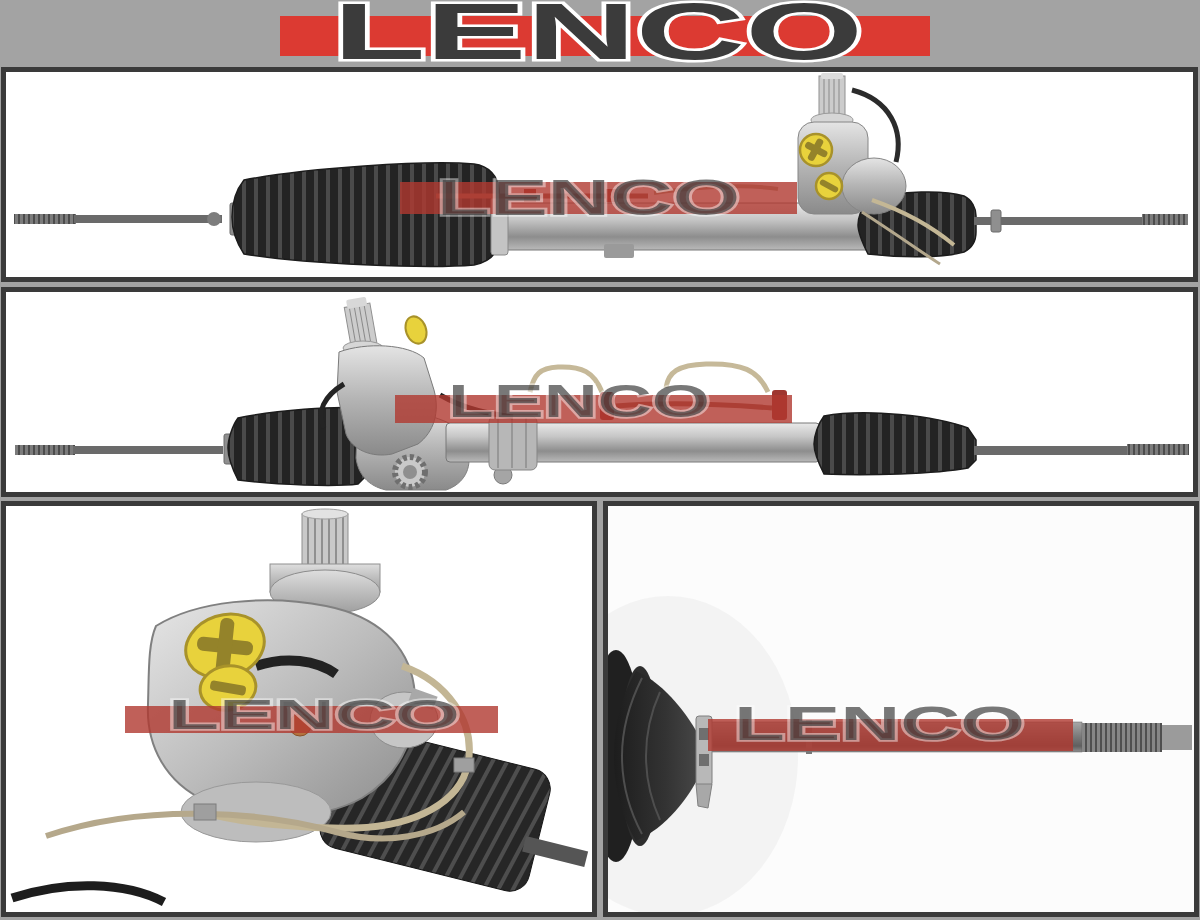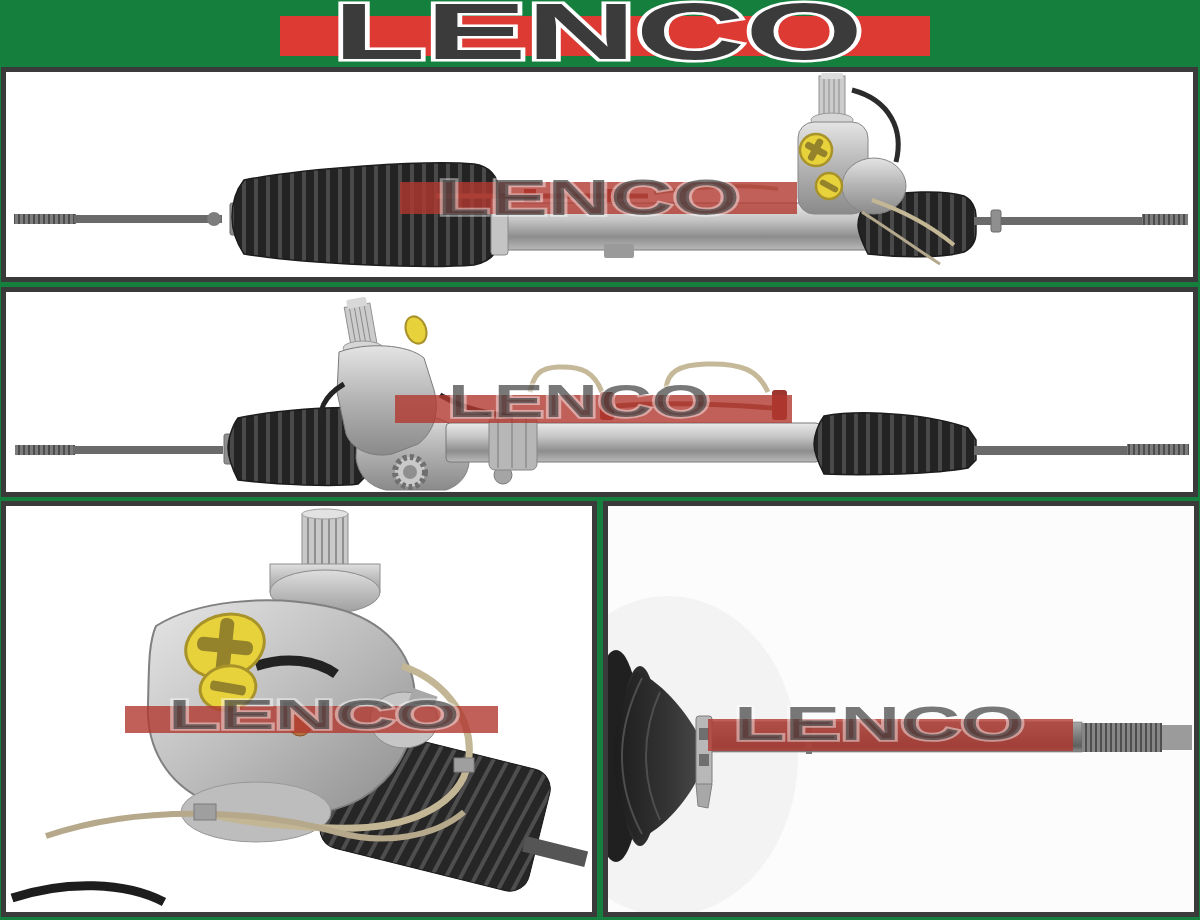--- a/index.html
+++ b/index.html
@@ -1,16 +1,16 @@
 <!DOCTYPE html>
 <html><head>
 <meta charset="utf-8">
 <style>
   html,body{margin:0;padding:0;background:#ffffff;}
-  .canvas{position:relative;width:1200px;height:920px;background:#15803d;overflow:hidden;
+  .canvas{position:relative;width:1200px;height:920px;background:#a3a3a3;overflow:hidden;
           font-family:"Liberation Sans",sans-serif;}
   .logo-wrap{position:absolute;left:0;top:0;width:1200px;height:67px;}
   .panel{position:absolute;background:#ffffff;border:5px solid #3a3a3a;box-sizing:border-box;}
   .p1{left:1px;top:67px;width:1197px;height:215px;}
   .p2{left:1px;top:287px;width:1197px;height:210px;}
   .p3{left:1px;top:501px;width:596px;height:416px;}
   .p4{left:603px;top:501px;width:596px;height:416px;}
   .panel svg{display:block;width:100%;height:100%;}
   text{font-family:"Liberation Sans",sans-serif;font-weight:bold;}
   .wm-text{fill-opacity:.70;stroke:#ffffff;stroke-opacity:.45;stroke-width:3.5;paint-order:stroke;}

